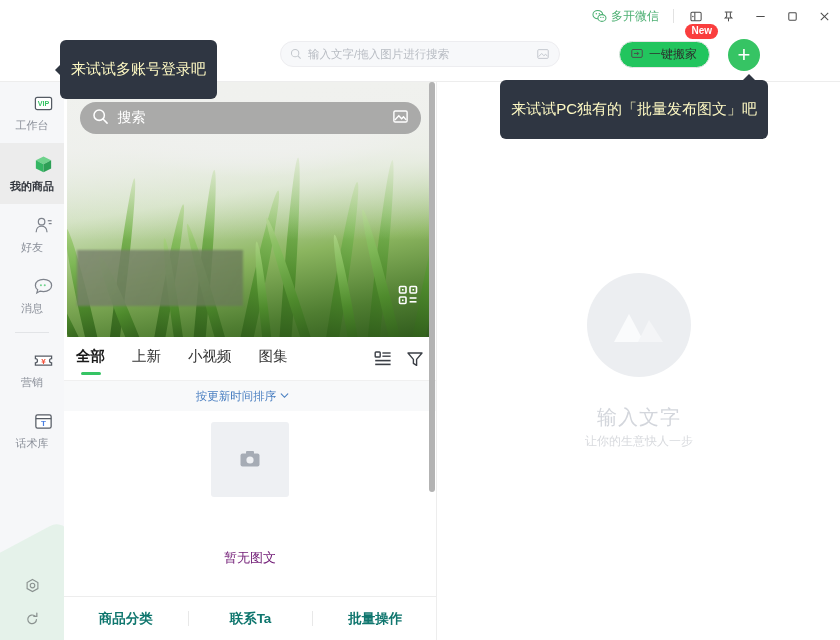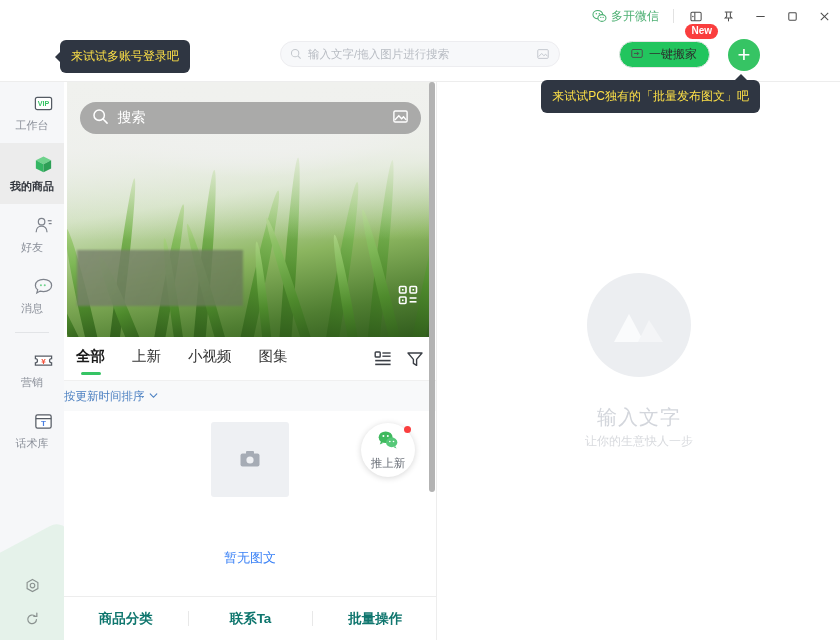--- a/index.html
+++ b/index.html
@@ -63,31 +63,31 @@
   .plus-btn {
     position: absolute; right: 8px; top: 39px;
     width: 32px; height: 32px; border-radius: 50%;
     background: #36c464; color: #fff;
     display: flex; align-items: center; justify-content: center;
     font-size: 22px; line-height: 1; cursor: pointer;
   }
 
   
   .tip {
-    position: absolute; background: #2f3642; color: #fde047;
-    border-radius: 6px; font-size: 12px; padding: 8px 11px;
+    position: absolute; background: #2f3642; color: #fef9c3;
+    border-radius: 6px; font-size: 15px; padding: 20px 11px;
     white-space: nowrap; z-index: 40;
   }
   .tip-left { left: 60px; top: 40px; }
   .tip-left:after {
     content: ""; position: absolute; left: -5px; top: 50%;
     margin-top: -5px; border: 5px solid transparent;
     border-right-color: #2f3642; border-left: 0;
   }
-  .tip-right { right: 8px; top: 80px; }
+  .tip-right { right: 0; top: 80px; }
   .tip-right:after {
     content: ""; position: absolute; right: 13px; top: -6px;
     border: 6px solid transparent; border-bottom-color: #2f3642; border-top: 0;
   }
 
   
   .sidebar {
     position: absolute; left: 0; top: 82px; width: 64px; height: 558px;
     background: #f6f7f9; overflow: hidden;
   }
@@ -160,34 +160,34 @@
   .tab.active { color: #1a1a1a; font-weight: bold; }
   .tab.active:after {
     content: ""; position: absolute; left: 50%; transform: translateX(-50%);
     bottom: -5px; width: 20px; height: 3px; background: #36c464; border-radius: 2px;
   }
   .tabs-spacer { flex: 1; }
   .tab-icon { margin-left: 14px; cursor: pointer; display: flex; }
 
   .sortrow {
     height: 30px; background: #f8f9fa; display: flex; align-items: center;
-    justify-content: flex-start; padding-right: 14px;
+    justify-content: center; padding-right: 14px;
   }
   .sortrow .sort-text { font-size: 11.5px; color: #4a7fc1; cursor: pointer; }
   .sortrow .sort-caret { margin-left: 3px; }
 
   .emptycard {
     background: #fff; height: 166px; position: relative;
     display: flex; flex-direction: column; align-items: center; justify-content: center;
   }
   .ph-box {
     width: 78px; height: 75px; background: #eef0f3; border-radius: 3px;
     display: flex; align-items: center; justify-content: center;
   }
-  .empty-text { font-size: 13px; color: #3b82f6; margin-top: 52px; }
+  .empty-text { font-size: 13px; color: #701a75; margin-top: 52px; }
 
   .fab {
     position: absolute; right: 21px; top: 341px; width: 54px; height: 54px;
     border-radius: 50%; background: #fff; box-shadow: 0 1px 6px rgba(0,0,0,.16);
     display: flex; flex-direction: column; align-items: center; justify-content: center;
     gap: 1px; cursor: pointer; z-index: 20;
   }
   .fab .fab-label { font-size: 11.5px; color: #6a6f78; }
   .fab-dot {
     position: absolute; right: 4px; top: 3px; width: 7px; height: 7px;
@@ -499,36 +499,20 @@
       <div class="ph-box">
         <svg width="24" height="24" viewBox="0 0 24 24">
           <rect x="2.5" y="6.5" width="19" height="13" rx="2" fill="#a6acb5"></rect>
           <rect x="8" y="4" width="8" height="3.5" rx="1" fill="#a6acb5"></rect>
           <circle cx="12" cy="13" r="3.6" fill="#eef0f3"></circle>
         </svg>
       </div>
       <div class="empty-text">暂无图文</div>
     </div>
 
-    <div class="fab">
-      <span>
-        <svg width="22" height="22" viewBox="0 0 24 24">
-          <ellipse cx="9.4" cy="9" rx="7.6" ry="6.4" fill="#3fb95e"></ellipse>
-          <path d="M4.4 13.4 L3.1 17 L6.6 15.2 Z" fill="#3fb95e"></path>
-          <circle cx="7" cy="7.6" r="1.1" fill="#fff"></circle>
-          <circle cx="11.8" cy="7.6" r="1.1" fill="#fff"></circle>
-          <ellipse cx="16" cy="14.6" rx="6.2" ry="5.2" fill="#55c878"></ellipse>
-          <path d="M19.6 18.2 L21.4 21.2 L18.2 19.9 Z" fill="#55c878"></path>
-          <circle cx="14" cy="13.6" r=".9" fill="#fff"></circle>
-          <circle cx="18" cy="13.6" r=".9" fill="#fff"></circle>
-        </svg>
-      </span>
-      <span class="fab-label">推上新</span>
-      <span class="fab-dot"></span>
-    </div>
 
     <div class="lc-scroll"></div>
 
     <div class="bottombar">
       <div class="bb-item">商品分类</div>
       <div class="bb-sep"></div>
       <div class="bb-item">联系Ta</div>
       <div class="bb-sep"></div>
       <div class="bb-item">批量操作</div>
     </div>

